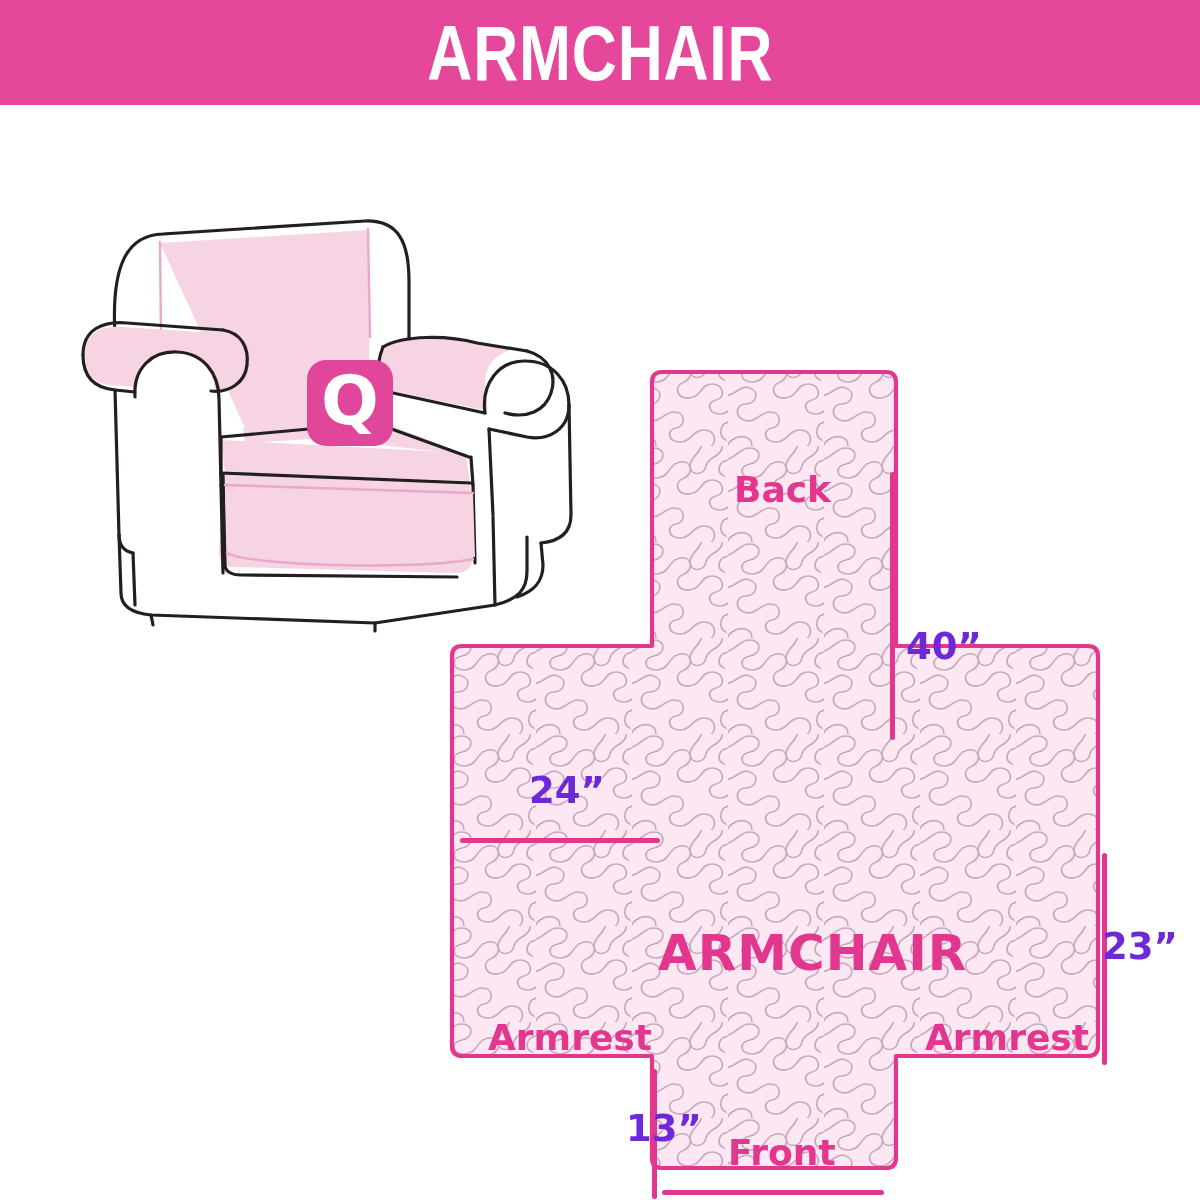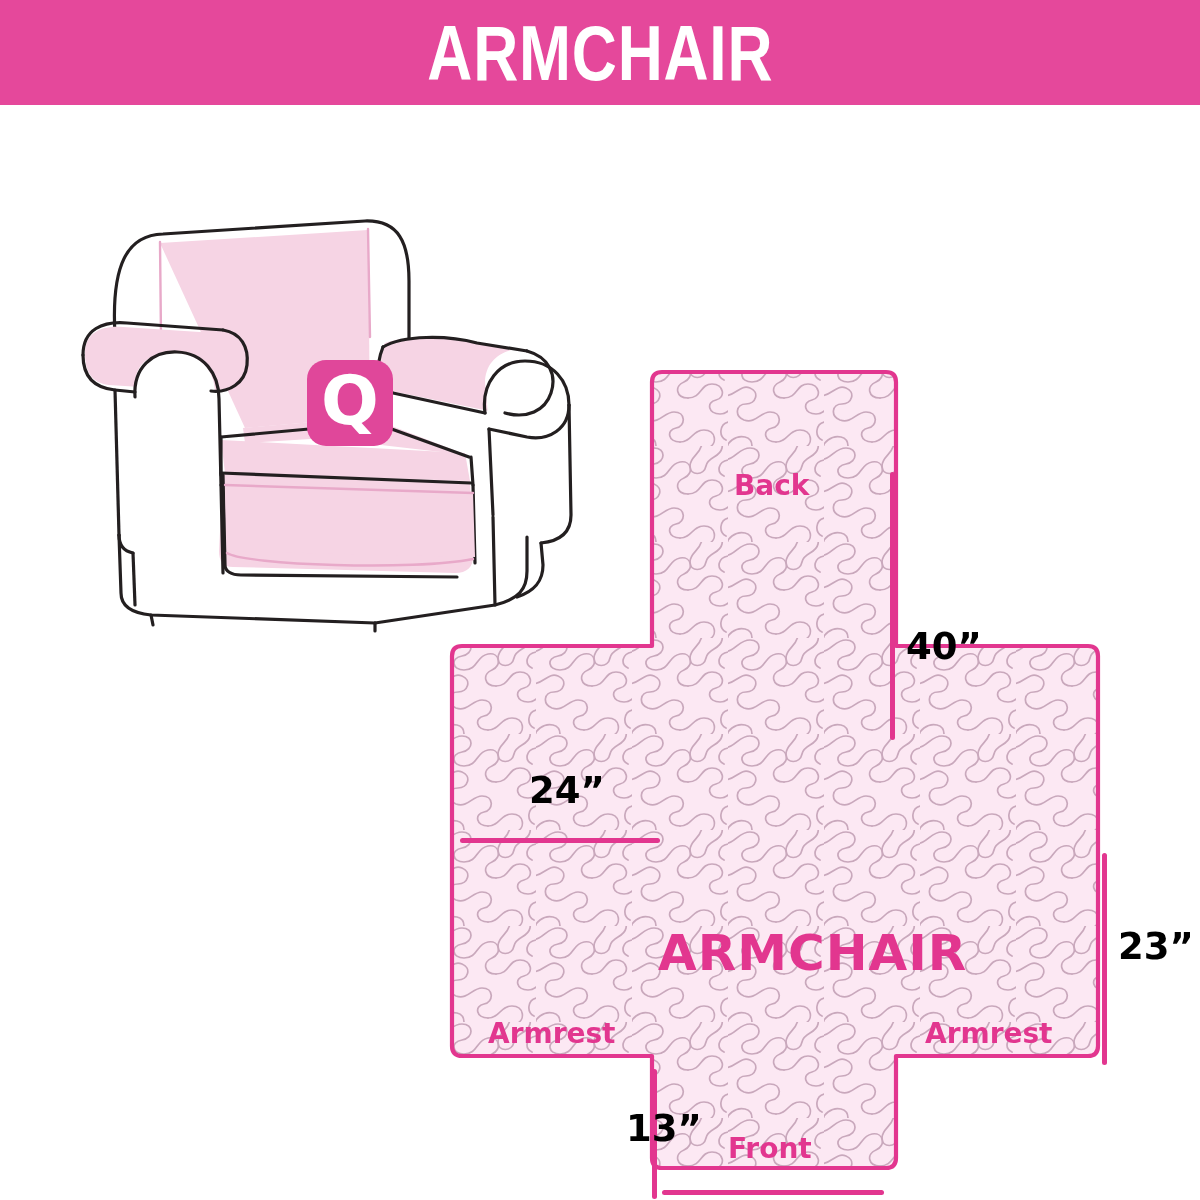--- a/index.html
+++ b/index.html
@@ -80,32 +80,32 @@
   #cover-diagram {
     position: absolute;
     left: 440px;
     top: 245px;
     width: 740px;
     height: 850px;
   }
 
   .dim-label {
     position: absolute;
-    color: #000000;
+    color: #6d28d9;
     font-weight: bold;
     font-size: 37px;
     line-height: 1;
     white-space: nowrap;
     font-family: "DejaVu Sans", sans-serif;
   }
   .part-label {
     position: absolute;
     color: #E2368F;
     font-weight: bold;
-    font-size: 28px;
+    font-size: 36px;
     line-height: 1;
     white-space: nowrap;
     font-family: "DejaVu Sans", sans-serif;
   }
   #center-label {
     position: absolute;
     color: #E2368F;
     font-weight: bold;
     font-size: 50px;
     line-height: 1;
@@ -125,21 +125,21 @@
     position: absolute;
     width: 5px;
     background: #E2368F;
     border-radius: 3px;
   }
 
   
   #label-40  { left: 466px; top: 278px; }
   #rule-40   { left: 450px; top: 122px; height: 268px; }
 
-  #label-23  { left: 678px; top: 578px; }
+  #label-23  { left: 662px; top: 578px; }
   #rule-23   { left: 662px; top: 503px; height: 212px; }
 
   #label-24-top { left: 89px; top: 422px; }
   #rule-24-top  { left: 20px; top: 488px; width: 200px; }
 
   #label-13  { left: 150px; top: 760px; margin-left: 36px; }
   #rule-13   { left: 212px; top: 719px; height: 130px; }
   #rule-24-bot  { left: 222px; top: 840px; width: 222px; }
 
   #label-back     { left: 294px; top: 122px; }

